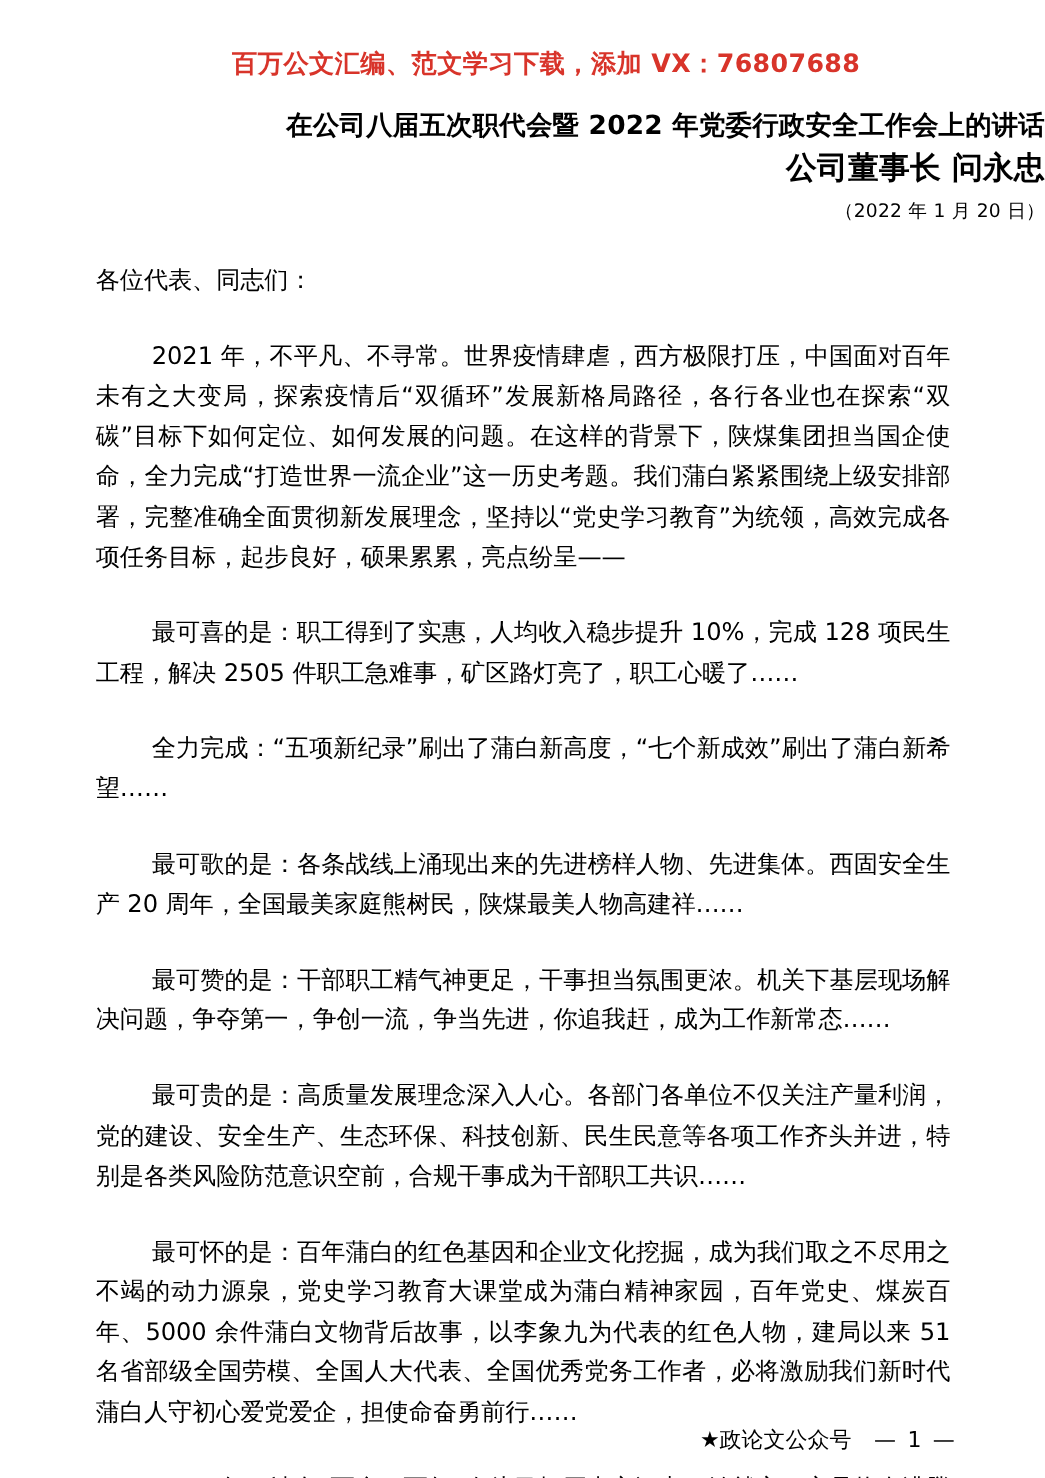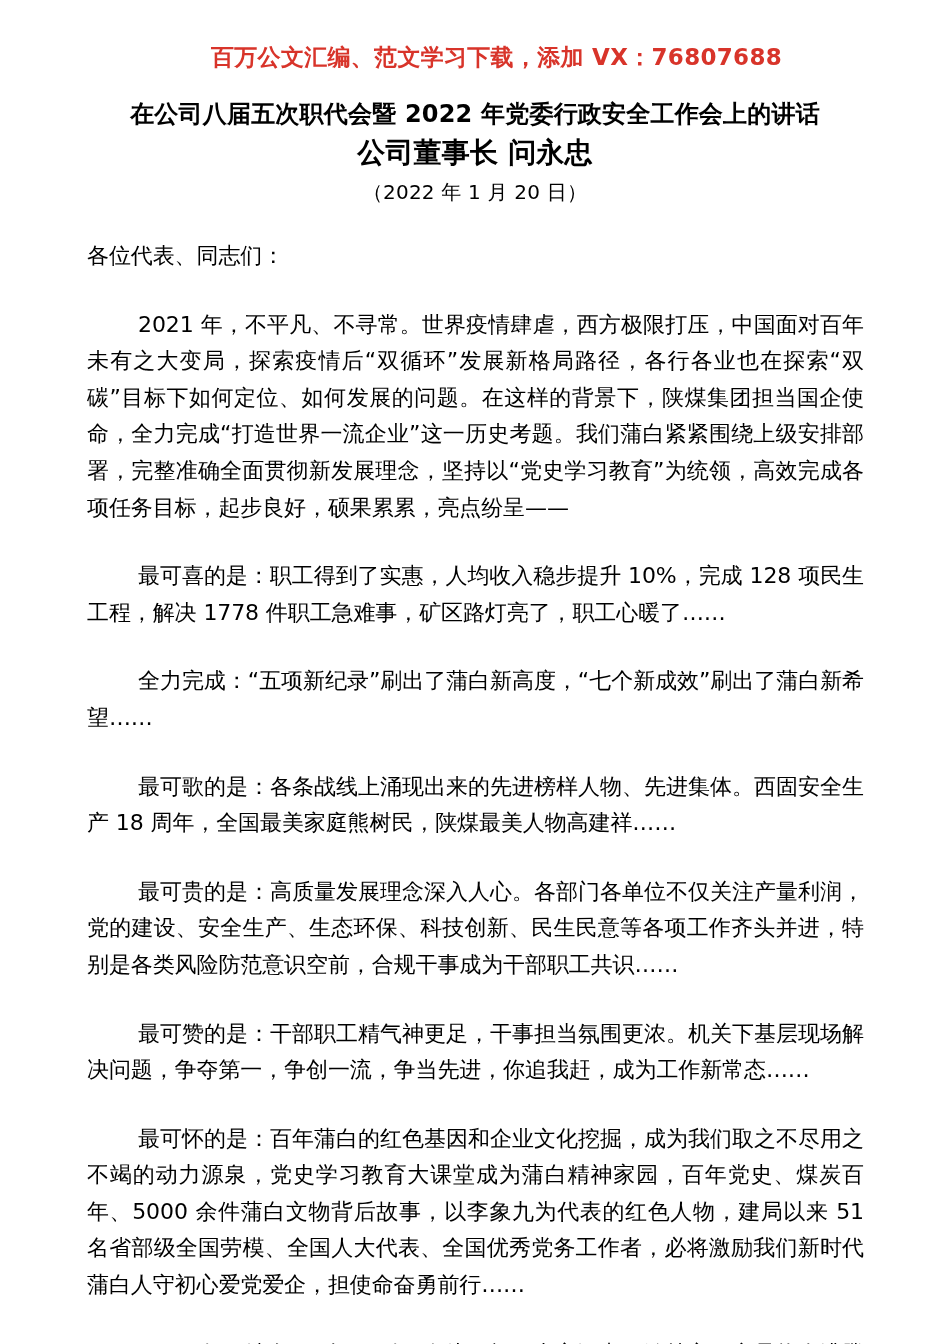--- a/index.html
+++ b/index.html
@@ -38,39 +38,39 @@
     white-space: nowrap;
     padding-left: 43px;
   }
 
   
   .title-block {
     position: absolute;
     top: 98px;
     left: 0;
     width: 950px;
-    text-align: center;
+    text-align: right;
   }
   .doc-title {
     font-size: 24px;
     font-weight: 600;
     line-height: 33px;
     letter-spacing: 0.2px;
     white-space: nowrap;
   }
   .doc-author {
     font-size: 28px;
     font-weight: 600;
     line-height: 36px;
     letter-spacing: 0.2px;
     margin-top: 4px;
     white-space: nowrap;
   }
   .doc-date {
-    font-size: 20px;
+    font-size: 17px;
     font-weight: 400;
     line-height: 34px;
     letter-spacing: 0.2px;
     margin-top: 4px;
     white-space: nowrap;
   }
 
   
   .body-block {
     position: absolute;
@@ -120,23 +120,27 @@
 
   <div class="title-block">
     <div class="doc-title">在公司八届五次职代会暨 2022 年党委行政安全工作会上的讲话</div>
     <div class="doc-author">公司董事长  问永忠</div>
     <div class="doc-date">（2022 年 1 月 20 日）</div>
   </div>
 
   <div class="body-block">
     <p class="para">各位代表、同志们：</p>
     <p class="para indent">2021 年，不平凡、不寻常。世界疫情肆虐，西方极限打压，中国面对百年未有之大变局，探索疫情后“双循环”发展新格局路径，各行各业也在探索“双碳”目标下如何定位、如何发展的问题。在这样的背景下，陕煤集团担当国企使命，全力完成“打造世界一流企业”这一历史考题。我们蒲白紧紧围绕上级安排部署，完整准确全面贯彻新发展理念，坚持以“党史学习教育”为统领，高效完成各项任务目标，起步良好，硕果累累，亮点纷呈——</p>
-    <p class="para indent">最可喜的是：职工得到了实惠，人均收入稳步提升 10%，完成 128 项民生工程，解决 1778 件职工急难事，矿区路灯亮了，职工心暖了……</p>
+    <p class="para indent">最可喜的是：职工得到了实惠，人均收入稳步提升 10%，完成 128 项民生工程，解决 2505 件职工急难事，矿区路灯亮了，职工心暖了……</p>
     <p class="para indent">全力完成：“五项新纪录”刷出了蒲白新高度，“七个新成效”刷出了蒲白新希望……</p>
-    <p class="para indent">最可歌的是：各条战线上涌现出来的先进榜样人物、先进集体。西固安全生产 18 周年，全国最美家庭熊树民，陕煤最美人物高建祥……</p>
+    <p class="para indent">最可歌的是：各条战线上涌现出来的先进榜样人物、先进集体。西固安全生产 20 周年，全国最美家庭熊树民，陕煤最美人物高建祥……</p>
+    <p class="para indent">最可赞的是：干部职工精气神更足，干事担当氛围更浓。机关下基层现场解决问题，争夺第一，争创一流，争当先进，你追我赶，成为工作新常态……</p>
     <p class="para indent">最可贵的是：高质量发展理念深入人心。各部门各单位不仅关注产量利润，党的建设、安全生产、生态环保、科技创新、民生民意等各项工作齐头并进，特别是各类风险防范意识空前，合规干事成为干部职工共识……</p>
-    <p class="para indent">最可赞的是：干部职工精气神更足，干事担当氛围更浓。机关下基层现场解决问题，争夺第一，争创一流，争当先进，你追我赶，成为工作新常态……</p>
     <p class="para indent">最可怀的是：百年蒲白的红色基因和企业文化挖掘，成为我们取之不尽用之不竭的动力源泉，党史学习教育大课堂成为蒲白精神家园，百年党史、煤炭百年、5000 余件蒲白文物背后故事，以李象九为代表的红色人物，建局以来 51 名省部级全国劳模、全国人大代表、全国优秀党务工作者，必将激励我们新时代蒲白人守初心爱党爱企，担使命奋勇前行……</p>
     <p class="para indent">2021 年，站在“两个一百年”奋斗目标历史交汇点，铸就它一定是热血沸腾感党恩的一年。不忘来时路，方知向何行。建党 100 周年，公司上下，特别是党群干部夜以继日，仅用两个多月时间以“蒲白”速度完成“五篇十五字”方案、四本学习教材、党史学习大课堂，组织了 1800 余名职工群众同台</p>
   </div>
 
+  <div class="footer">
+    <span class="footer-mark">★政论文公众号</span>
+    <span class="footer-page">— 1 —</span>
+  </div>
 
 </div>
 
 </body></html>

